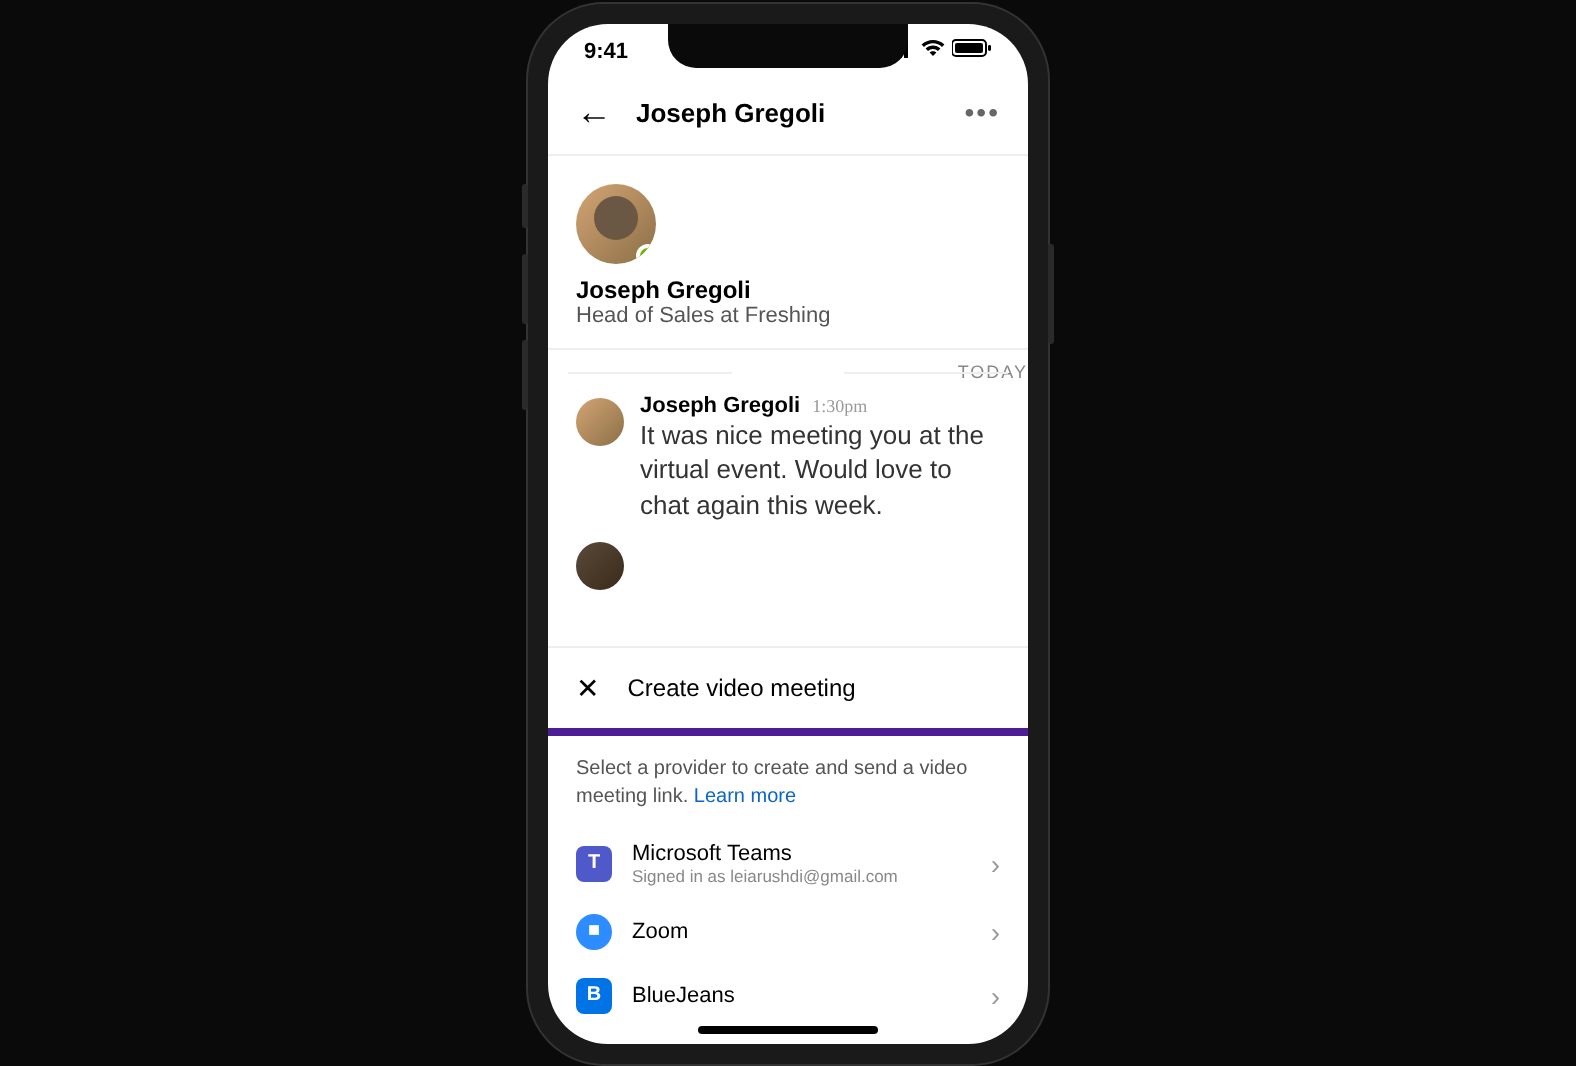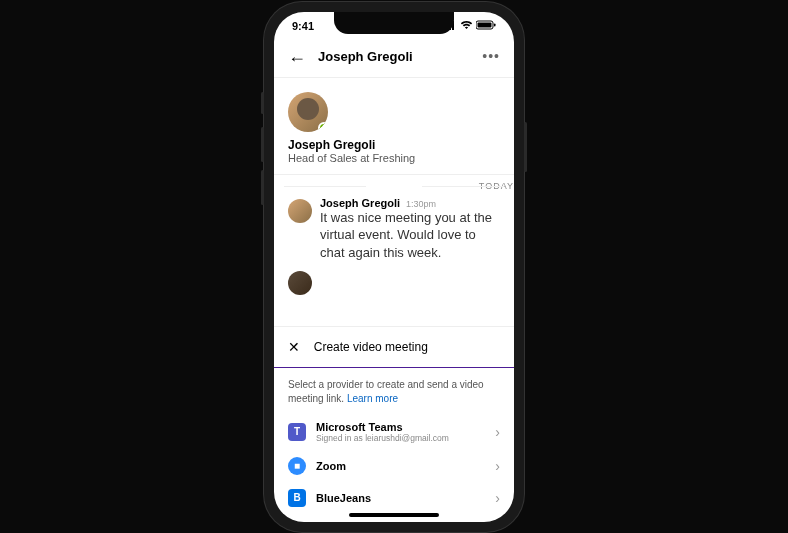--- a/index.html
+++ b/index.html
@@ -179,41 +179,42 @@
       gap: 6px;
     }
     .msg-name {
       font-size: 11px;
       font-weight: 700;
       color: #000;
     }
     .msg-time {
       font-size: 9px;
       color: #999;
+      font-family: Liberation Serif, serif;
     }
     .msg-text {
       font-size: 13px;
       color: #333;
       line-height: 1.35;
     }
     .sheet-header {
       display: flex;
       align-items: center;
       padding: 12px 14px;
       border-top: 1px solid #eee;
       gap: 14px;
     }
     .close-x { font-size: 14px; color: #000; }
     .sheet-title { font-size: 12px; color: #000; }
     .sheet-desc {
       padding: 10px 14px 6px;
       font-size: 10px;
       color: #555;
       line-height: 1.4;
-      border-top: 1px solid #4c1d95;
+      border-top: 4px solid #4c1d95;
     }
     .learn-more { color: #0a66c2; }
     .provider-list {
       padding: 2px 14px 8px;
     }
     .provider {
       display: flex;
       align-items: center;
       gap: 10px;
       padding: 7px 0;
@@ -229,21 +230,21 @@
       color: #fff;
       font-weight: 700;
       flex-shrink: 0;
     }
     .provider-icon.teams { background: #5059c9; }
     .provider-icon.zoom { background: #2d8cff; border-radius: 50%; }
     .provider-icon.bluejeans { background: #0073e6; }
     .provider-info { flex: 1; }
     .provider-name {
       font-size: 11px;
-      font-weight: 700;
+      font-weight: 400;
       color: #000;
     }
     .provider-sub {
       font-size: 8.5px;
       color: #888;
     }
     .chevron {
       font-size: 14px;
       color: #999;
     }

